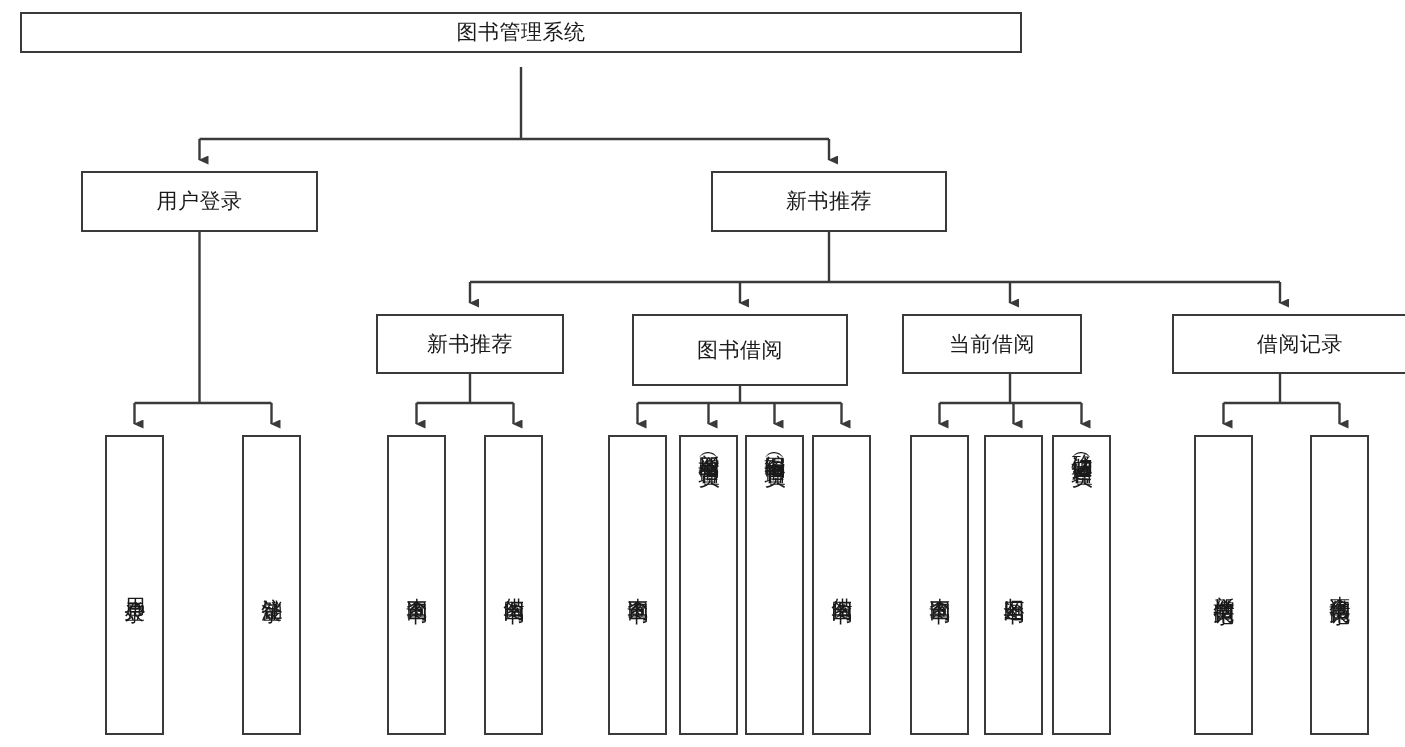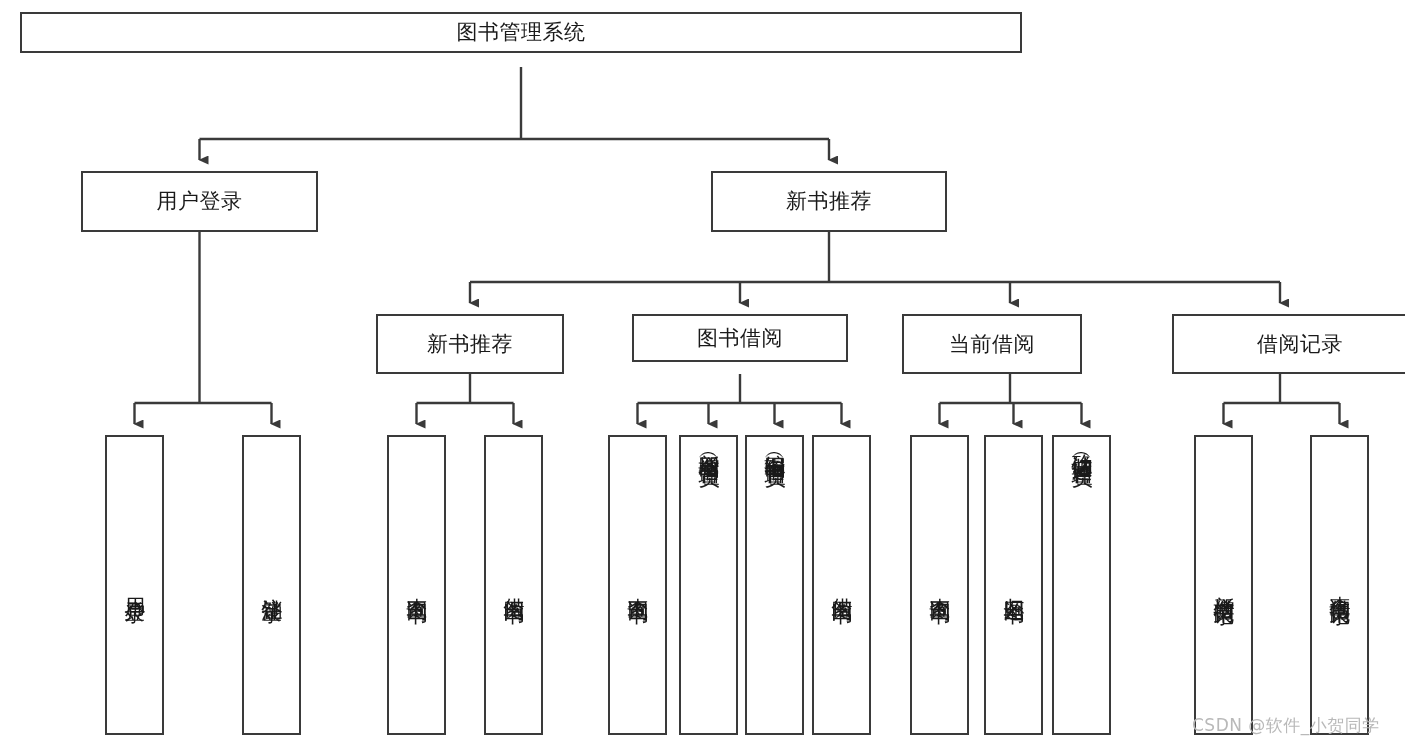--- a/index.html
+++ b/index.html
@@ -119,21 +119,21 @@
       </div>
       <div class="node horizontal center" style="left: 81px; top: 171px; width: 237px; height: 61px;">
         <span class="node-label">用户登录</span>
       </div>
       <div class="node horizontal center" style="left: 711px; top: 171px; width: 236px; height: 61px;">
         <span class="node-label">新书推荐</span>
       </div>
       <div class="node horizontal center" style="left: 376px; top: 314px; width: 188px; height: 60px;">
         <span class="node-label">新书推荐</span>
       </div>
-      <div class="node horizontal center" style="left: 632px; top: 314px; width: 216px; height: 48px;">
+      <div class="node horizontal center" style="left: 632px; top: 314px; width: 216px; height: 72px;">
         <span class="node-label">图书借阅</span>
       </div>
       <div class="node horizontal center" style="left: 902px; top: 314px; width: 180px; height: 60px;">
         <span class="node-label">当前借阅</span>
       </div>
       <div class="node horizontal center" style="left: 1172px; top: 314px; width: 256px; height: 60px; align-items: center;">
         <span class="node-label">借阅记录</span>
       </div>
       <div class="node vertical center" style="left: 105px; top: 435px; width: 59px; height: 300px;">
         <span class="node-label">用户登录</span>
@@ -168,14 +168,13 @@
       <div class="node vertical" style="left: 1052px; top: 435px; width: 59px; height: 300px;">
         <span class="node-label">确认归还（管理员）</span>
       </div>
       <div class="node vertical center" style="left: 1194px; top: 435px; width: 59px; height: 300px;">
         <span class="node-label">新增借阅记录</span>
       </div>
       <div class="node vertical center" style="left: 1310px; top: 435px; width: 59px; height: 300px;">
         <span class="node-label">查询借阅记录</span>
       </div>
     </div>
-  <div class="watermark" style="left: 1192px; top: 714px;">CSDN @软件_小贺同学</div>
 </div>
 
 </body></html>

